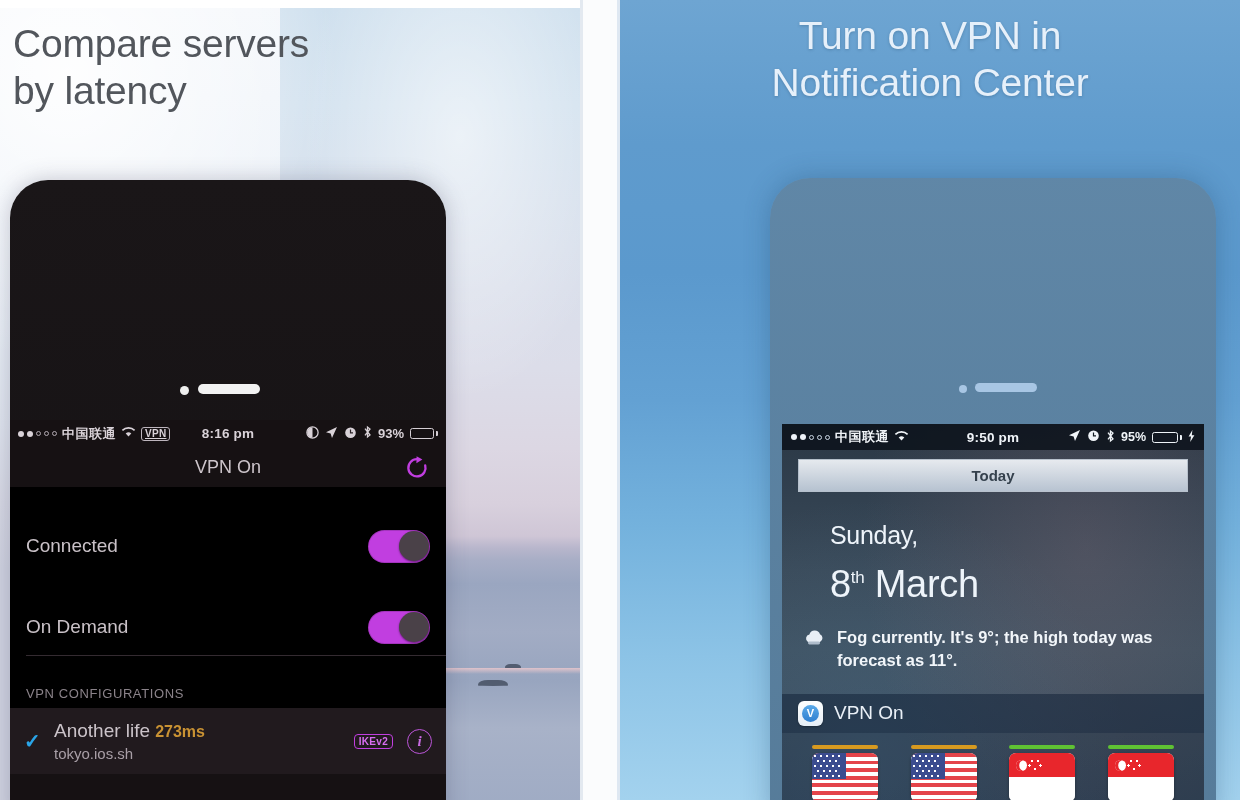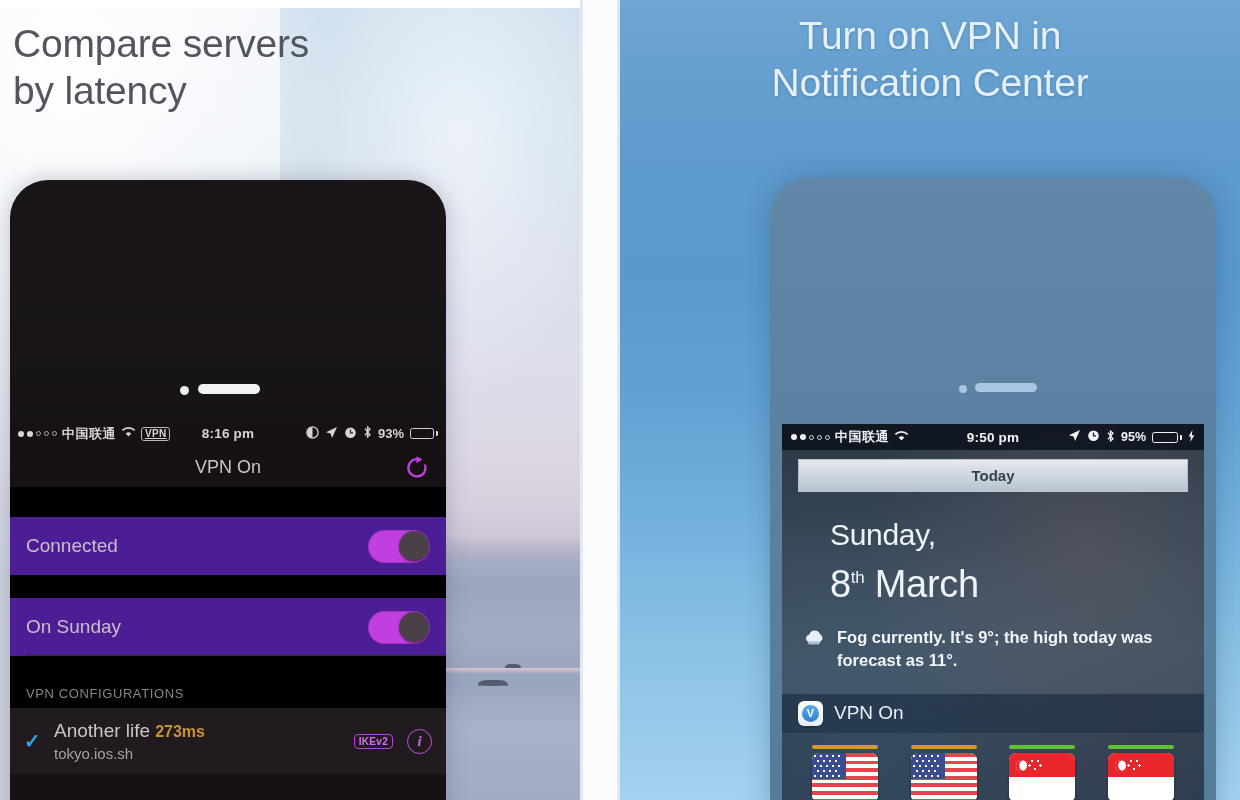--- a/index.html
+++ b/index.html
@@ -91,21 +91,21 @@
   .navbar {
     height:40px; display:flex; align-items:center; justify-content:center;
     position:relative; background:#161113;
   }
   .navbar-title { font-size:18px; color:#cdc5cb; font-weight:400; }
   .refresh-btn { position:absolute; right:16px; top:8px; width:26px; height:26px; }
 
   .sec-gap { background:#000; }
   .row {
     height:58px; display:flex; align-items:center; padding:0 16px;
-    background:#4c1d95; position:relative;
+    background:#000000; position:relative;
   }
   .row-label { font-size:19px; color:#c9c1c7; font-weight:400; flex:1; }
   .row-value { font-size:19px; color:#b7aeb5; }
   .chevron { margin-left:10px; color:#9d949c; font-size:18px; font-weight:300; }
   .hairline { position:absolute; left:16px; right:0; bottom:0; height:1px; background:#342b31; }
 
   .toggle {
     width:62px; height:33px; border-radius:17px; background:#c13ee0;
     position:relative; box-shadow:inset 0 0 0 1px rgba(0,0,0,.15);
   }
@@ -182,21 +182,21 @@
 
   .segmented {
     position:relative; z-index:2; margin:9px 16px 0; height:33px;
     border:1.2px solid rgba(225,235,245,.75); border-radius:0; display:flex; overflow:hidden;
   }
   .seg { flex:1; display:flex; align-items:center; justify-content:center; font-size:15px; font-weight:bold; }
   .seg.active { background:linear-gradient(to bottom, rgba(245,248,252,.92), rgba(200,212,226,.88)); color:#35414d; }
   .seg.idle { color:#eef3f9; border-left:1.2px solid rgba(225,235,245,.6); }
 
   .nc-date { position:relative; z-index:2; padding:22px 0 0 48px; color:#eef4fa; font-weight:300; }
-  .nc-date .d1 { font-size:30px; line-height:42px; letter-spacing:-.3px; }
+  .nc-date .d1 { font-size:25px; line-height:42px; letter-spacing:-.3px; }
   .nc-date .d2 { font-size:38px; line-height:44px; letter-spacing:-.3px; }
   .sup { font-size:17px; vertical-align:super; }
 
   .nc-weather {
     position:relative; z-index:2; display:flex; gap:11px; padding:20px 20px 0 20px;
     color:#f2f6fa; font-size:16.5px; font-weight:bold; line-height:23px;
   }
   .cloud-ico { flex:0 0 24px; padding-top:3px; }
 
   .widget-head {
@@ -355,21 +355,21 @@
         <div class="row">
           <div class="row-label">Connected</div>
           <div class="toggle">
               <span class="knob"></span>
             </div>
         </div>
 
         <div class="sec-gap" style="height:23px"></div>
 
         <div class="row">
-          <div class="row-label">On Sunday</div>
+          <div class="row-label">On Demand</div>
           <div class="toggle">
               <span class="knob"></span>
             </div>
           <div class="hairline"></div>
         </div>
 
 
         <div class="sec-gap" style="height:16px"></div>
 
         <div class="section-header">VPN CONFIGURATIONS</div>

